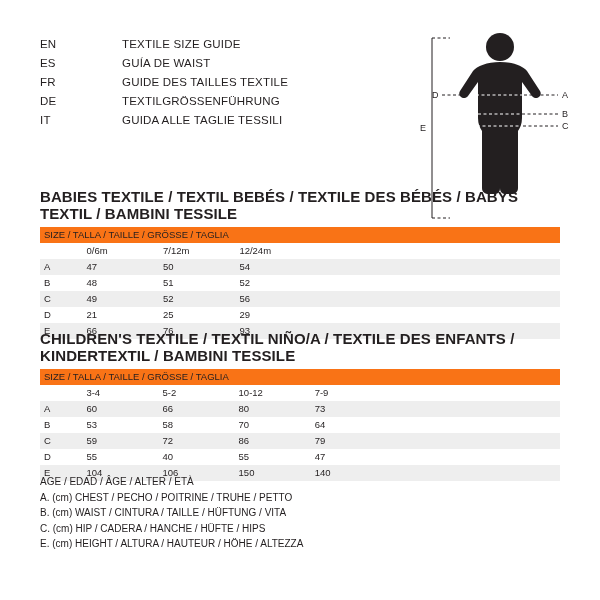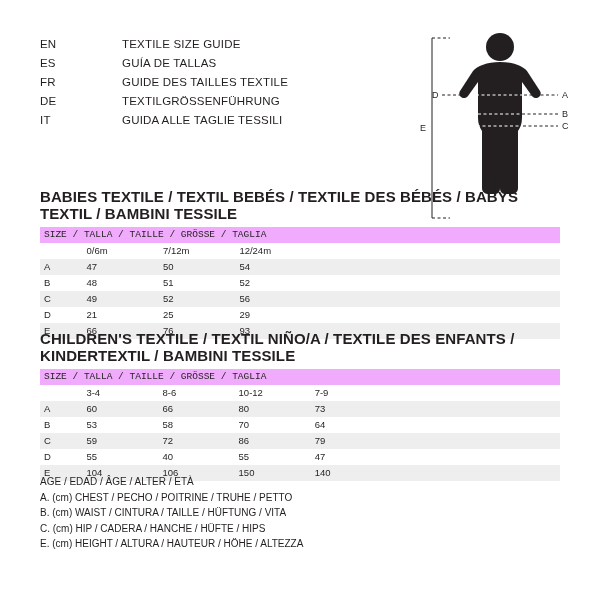--- a/index.html
+++ b/index.html
@@ -77,21 +77,21 @@
     width: 520px;
     font-size: 9.5px;
     color: #231f20;
   }
   table.size-table td {
     padding: 0;
     height: 16px;
     line-height: 16px;
     vertical-align: middle;
   }
-  .row-shade-a { background: #f0abfc; font-family: Liberation Mono, monospace; }
+  .row-shade-a { background: #f97316; }
   .row-shade-b { background: #eeeeee; }
   .row-plain   { background: #ffffff; }
   .col-label {
     width: 38px;
     padding-left: 4px !important;
   }
   .col-v {
     width: 70px;
     padding-left: 2px !important;
   }
@@ -116,21 +116,21 @@
 
 <div class="page">
 
   <div class="lang-block">
     <div class="lang-row">
       <span class="lang-code">EN</span>
       <span class="lang-text">TEXTILE SIZE GUIDE</span>
     </div>
     <div class="lang-row">
       <span class="lang-code">ES</span>
-      <span class="lang-text">GUÍA DE TALLAS</span>
+      <span class="lang-text">GUÍA DE WAIST</span>
     </div>
     <div class="lang-row">
       <span class="lang-code">FR</span>
       <span class="lang-text">GUIDE DES TAILLES TEXTILE</span>
     </div>
     <div class="lang-row">
       <span class="lang-code">DE</span>
       <span class="lang-text">TEXTILGRÖSSENFÜHRUNG</span>
     </div>
     <div class="lang-row">
@@ -256,21 +256,21 @@
     <div class="table-caption">CHILDREN'S TEXTILE / TEXTIL NIÑO/A / TEXTILE DES ENFANTS / KINDERTEXTIL / BAMBINI TESSILE</div>
     <table class="size-table">
       <tbody>
         <tr class="row-shade-a hdr-row">
           <td class="col-label" colspan="5" style="padding-left:4px;">SIZE / TALLA / TAILLE / GRÖSSE / TAGLIA</td>
           <td class="spacer-col" style="width:162px;"></td>
         </tr>
         <tr class="row-plain">
           <td class="col-label"></td>
           <td class="col-v">3-4</td>
-          <td class="col-v">8-6</td>
+          <td class="col-v">5-2</td>
           <td class="col-v">10-12</td>
           <td class="col-v">7-9</td>
           <td class="spacer-col" style="width:162px;"></td>
         </tr>
         <tr class="row-shade-b">
           <td class="col-label">A</td>
           <td class="col-v">60</td>
           <td class="col-v">66</td>
           <td class="col-v">80</td>
           <td class="col-v">73</td>

